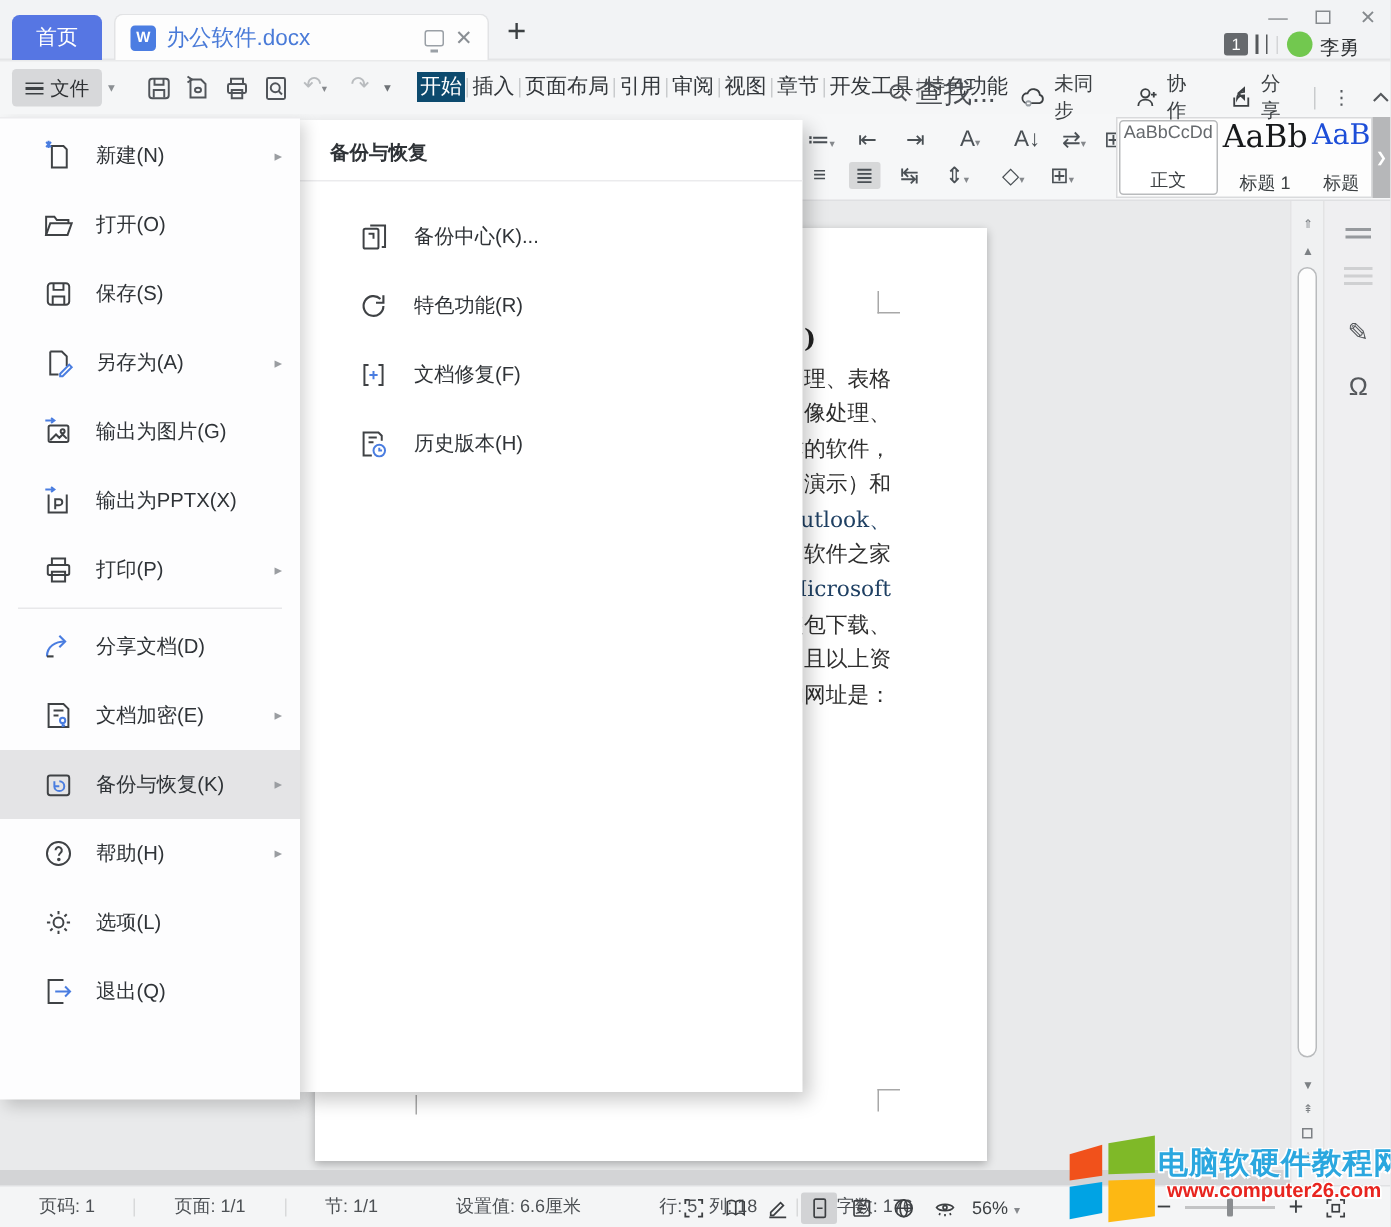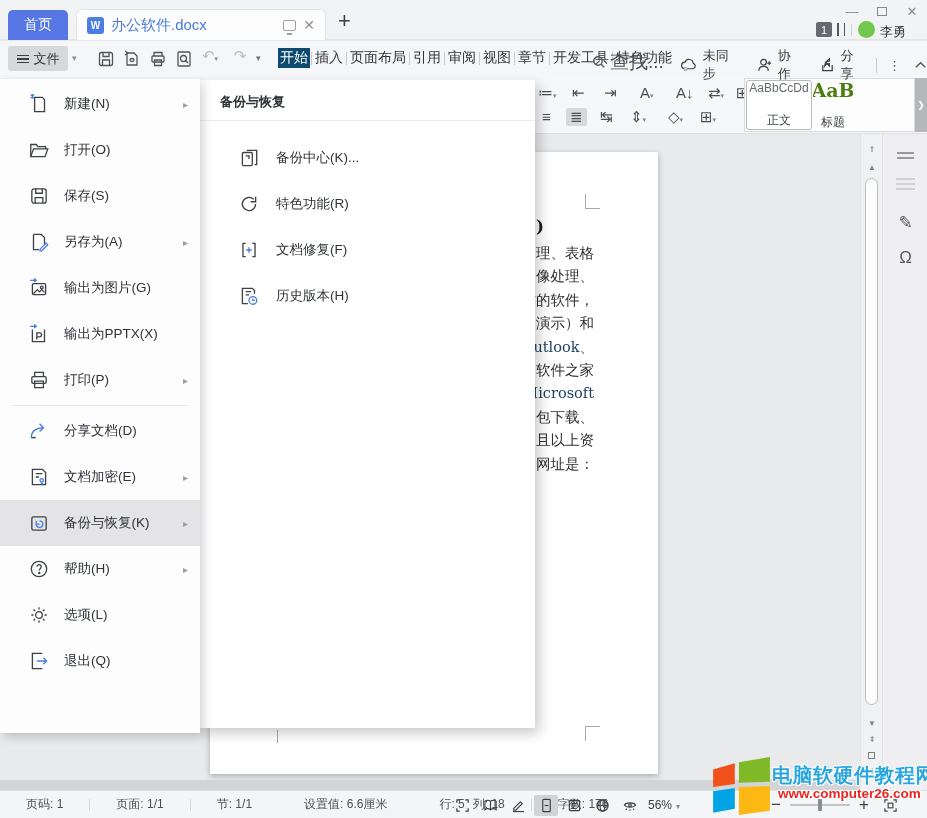--- a/index.html
+++ b/index.html
@@ -44,21 +44,21 @@
   
   .ribbon { position:absolute; left:0; top:76px; width:927px; height:58px; background:#f6f7f8; border-bottom:1px solid #dfe0e2; z-index:5; }
   .pg-ic { position:absolute; font-size:15px; color:#4a5055; }
   .pg-sel { background:#d7d8d9; border-radius:2px; padding:0 4px; }
   .mini-caret { font-size:7px; color:#85888c; }
   .gallery { position:absolute; left:744px; top:2px; width:171px; height:54px; background:#fdfdfd; border:1px solid #d9dadc; display:flex; }
   .g-item { display:flex; flex-direction:column; align-items:center; justify-content:space-between; overflow:hidden; }
   .g1 { width:66px; border:1px solid #b9bbbd; border-radius:3px; background:#fff; margin:1px; }
   .g1 .g-sample { font-size:12px; color:#666a6e; white-space:nowrap; }
   .g2 { width:62px; } .g2 .g-sample { font-family:"DejaVu Serif",serif; font-size:21px; color:#17191b; white-space:nowrap; }
-  .g3 { width:40px; } .g3 .g-sample { font-family:"DejaVu Serif",serif; font-size:19px; font-weight:bold; color:#4d7c0f; white-space:nowrap; }
+  .g3 { width:40px; } .g3 .g-sample { font-family:"DejaVu Serif",serif; font-size:19px; font-weight:normal; color:#1d4ed8; white-space:nowrap; }
   .g-name { font-size:12px; color:#3c4043; margin-top:2px; white-space:nowrap; }
   .g-strip { position:absolute; left:915px; top:2px; width:12px; height:54px; background:#b6b7b9; color:#fff; font-size:9px; display:flex; align-items:center; justify-content:center; }
 
   
   .workspace { position:absolute; left:0; top:134px; width:927px; height:656px; background:#e9eaeb; }
   .page { position:absolute; left:210px; top:18px; width:448px; height:622px; background:#fff; box-shadow:0 2px 6px rgba(0,0,0,.28); }
   .crop-tr { position:absolute; left:375px; top:42px; width:15px; height:15px; border-left:1px solid #a8a8a8; border-bottom:1px solid #a8a8a8; }
   .crop-br { position:absolute; left:375px; top:574px; width:15px; height:15px; border-left:1px solid #a8a8a8; border-top:1px solid #a8a8a8; }
   .crop-bl { position:absolute; left:67px; top:578px; width:1px; height:13px; background:#a8a8a8; }
   .doc-head-frag { position:absolute; left:326px; top:64px; font-family:"DejaVu Serif",serif; font-weight:bold; font-size:17px; color:#222; }
@@ -153,20 +153,24 @@
   <span class="pg-ic pg-sel" style="left:566px;top:32px">≣</span>
   <span class="pg-ic" style="left:600px;top:32px">↹</span>
   <span class="pg-ic" style="left:630px;top:32px">⇕<span class="mini-caret">▾</span></span>
   <span class="pg-ic" style="left:668px;top:32px">◇<span class="mini-caret">▾</span></span>
   <span class="pg-ic" style="left:700px;top:32px">⊞<span class="mini-caret">▾</span></span>
 
   <div class="gallery">
     <div class="g-item g1">
       <span class="g-sample">AaBbCcDd</span>
       <span class="g-name">正文</span>
+    </div>
+    <div class="g-item g2">
+      <span class="g-sample">AaBb</span>
+      <span class="g-name">标题 1</span>
     </div>
     <div class="g-item g3">
       <span class="g-sample">AaB</span>
       <span class="g-name">标题</span>
     </div>
   </div>
   <div class="g-strip">❯</div>
 </div>
 
 <div class="vscroll">

